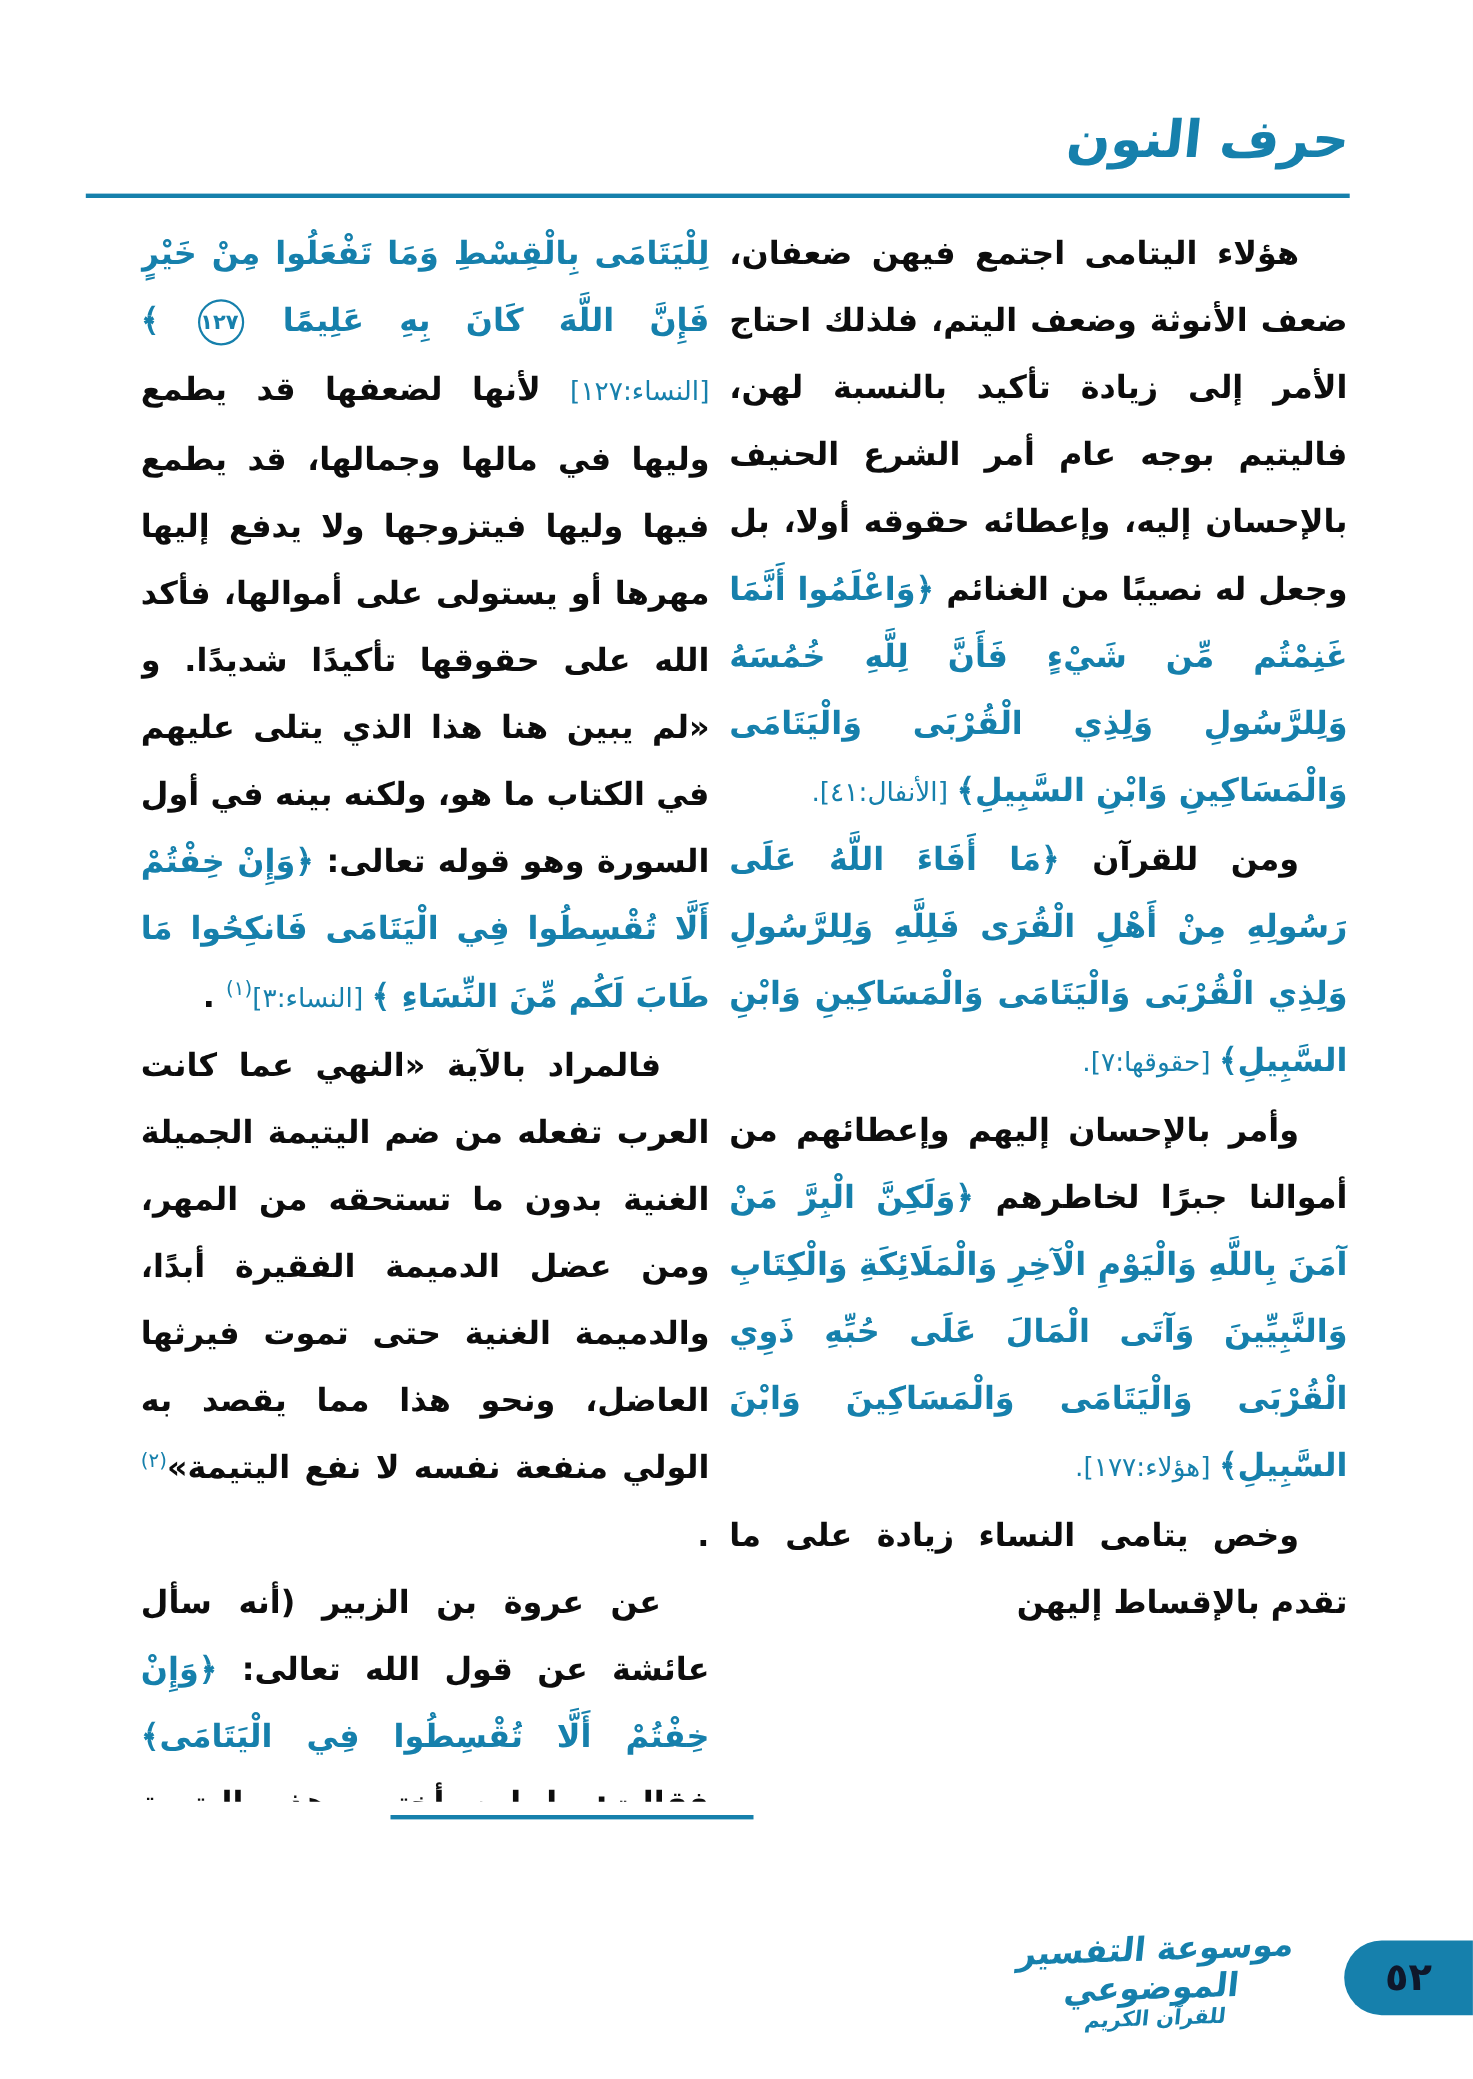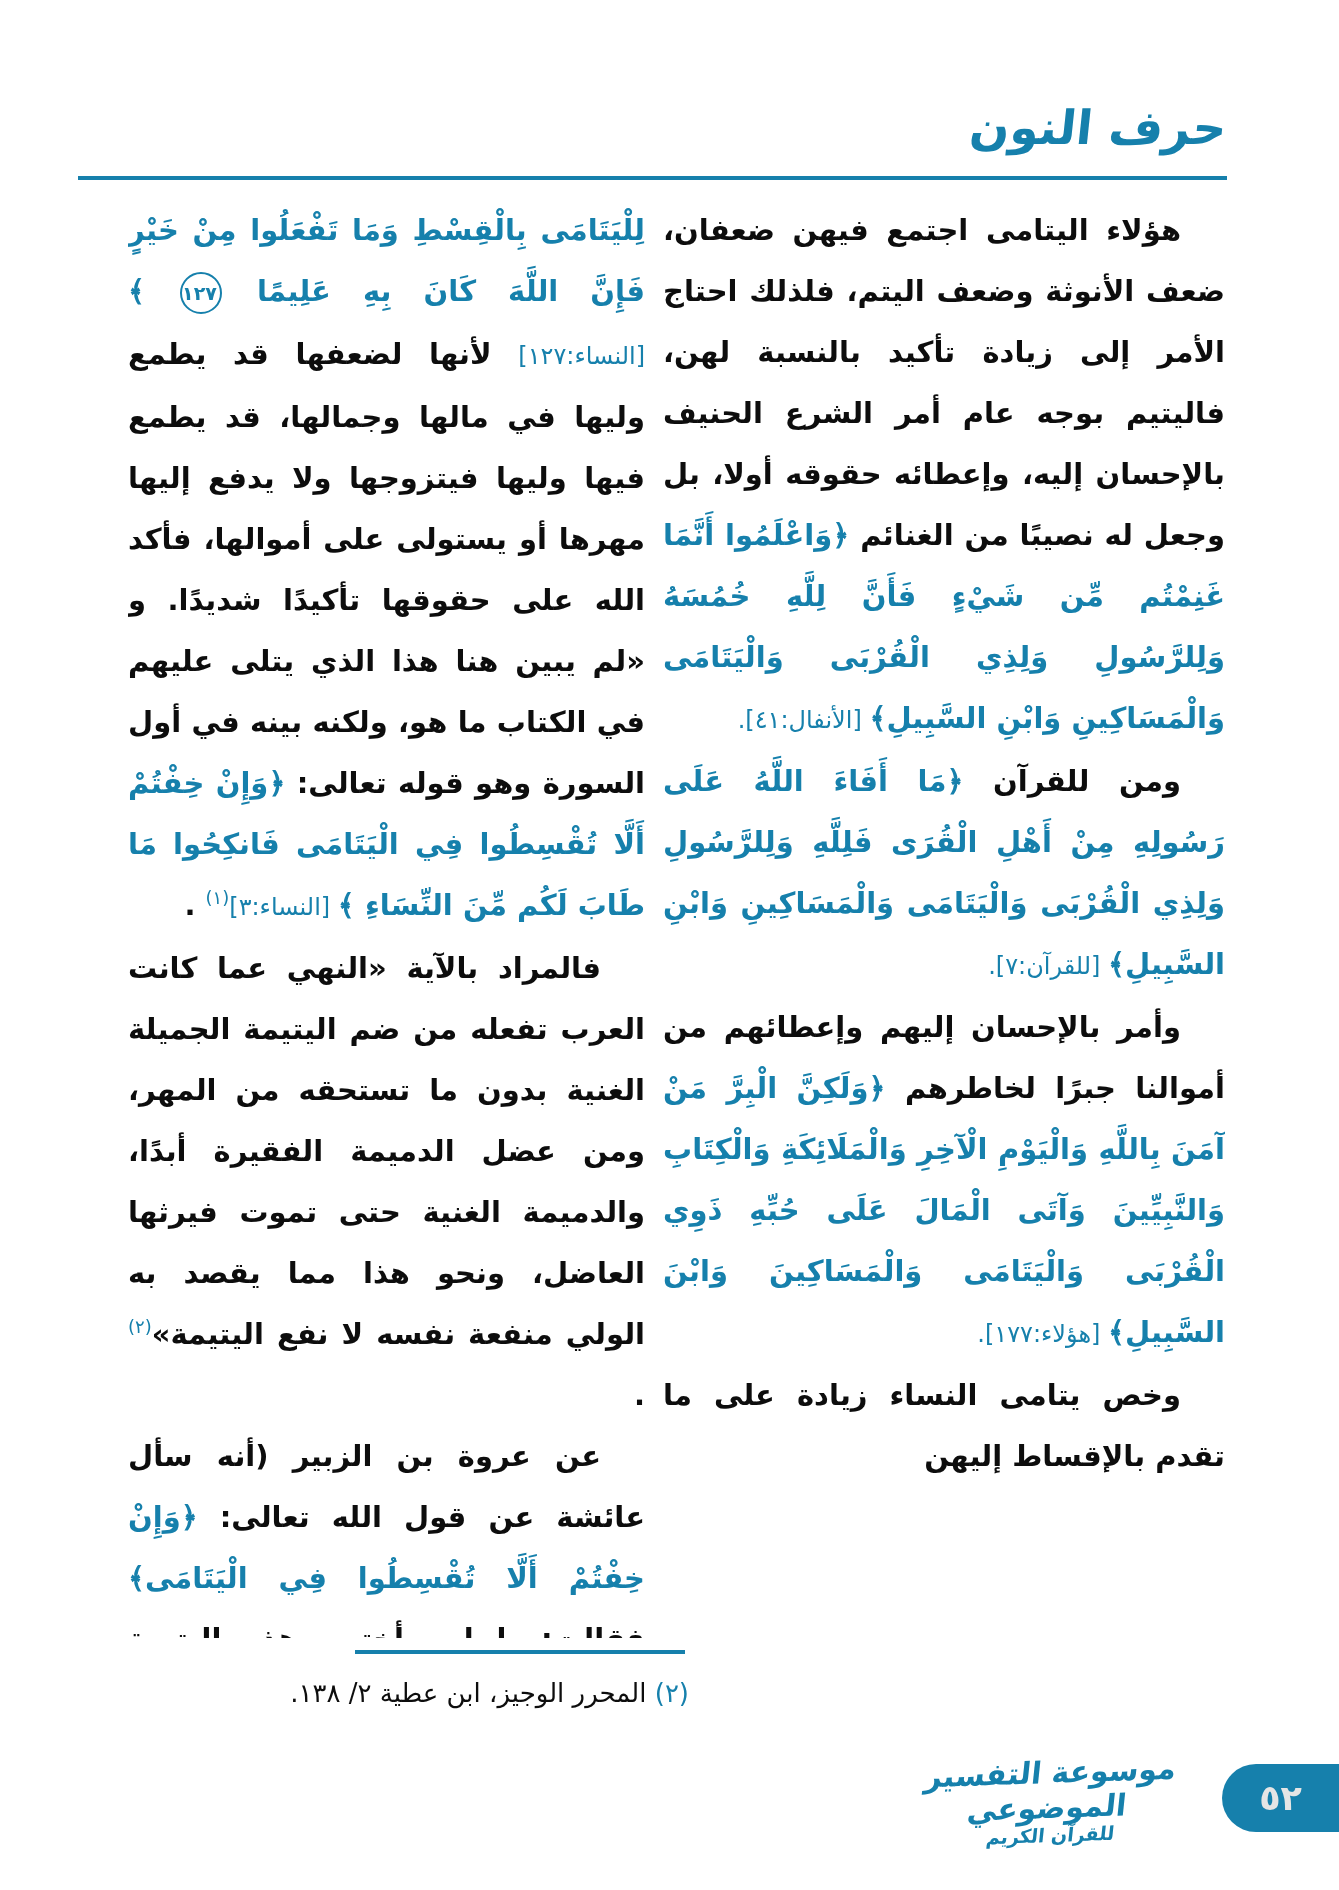--- a/index.html
+++ b/index.html
@@ -63,51 +63,47 @@
   }
   .logo .l1{ display:block; font-size:30px; transform:skewX(-8deg); }
   .logo .l2{ display:block; font-size:19px; transform:skewX(-8deg); }
   .page-pill{
     position:absolute; top:1764px; left:0; right:auto; width:117px; height:68px;
     background:var(--teal); border-radius:0 35px 35px 0;
     display:flex; align-items:center; justify-content:center;
   }
   
   .page-pill{ left:auto; right:0; border-radius:35px 0 0 35px; }
-  .page-pill span{ color:#e5e5e5; font-size:35px; font-weight:bold; }
+  .page-pill span{ color:#0f172a; font-size:35px; font-weight:bold; }
 </style>
 </head>
 <body>
 
 <div class="page">
 
   <div class="header-title">حرف النون</div>
 
   <div class="header-rule"></div>
 
   <div class="col col-right">
       <p class="indent"><span class="run-b">هؤلاء اليتامى اجتمع فيهن ضعفان، ضعف الأنوثة وضعف اليتم، فلذلك احتاج الأمر إلى زيادة تأكيد بالنسبة لهن، فاليتيم بوجه عام أمر الشرع الحنيف بالإحسان إليه، وإعطائه حقوقه أولا، بل وجعل له نصيبًا من الغنائم </span><span class="run-q">﴿وَاعْلَمُوا أَنَّمَا غَنِمْتُم مِّن شَيْءٍ فَأَنَّ لِلَّهِ خُمُسَهُ وَلِلرَّسُولِ وَلِذِي الْقُرْبَى وَالْيَتَامَى وَالْمَسَاكِينِ وَابْنِ السَّبِيلِ﴾</span><span class="run-r"> [الأنفال:٤١].</span></p>
-      <p class="indent"><span class="run-b">ومن للقرآن </span><span class="run-q">﴿مَا أَفَاءَ اللَّهُ عَلَى رَسُولِهِ مِنْ أَهْلِ الْقُرَى فَلِلَّهِ وَلِلرَّسُولِ وَلِذِي الْقُرْبَى وَالْيَتَامَى وَالْمَسَاكِينِ وَابْنِ السَّبِيلِ﴾</span><span class="run-r"> [للقرآن:٧].</span></p>
+      <p class="indent"><span class="run-b">ومن للقرآن </span><span class="run-q">﴿مَا أَفَاءَ اللَّهُ عَلَى رَسُولِهِ مِنْ أَهْلِ الْقُرَى فَلِلَّهِ وَلِلرَّسُولِ وَلِذِي الْقُرْبَى وَالْيَتَامَى وَالْمَسَاكِينِ وَابْنِ السَّبِيلِ﴾</span><span class="run-r"> [حقوقها:٧].</span></p>
       <p class="indent"><span class="run-b">وأمر بالإحسان إليهم وإعطائهم من أموالنا جبرًا لخاطرهم </span><span class="run-q">﴿وَلَكِنَّ الْبِرَّ مَنْ آمَنَ بِاللَّهِ وَالْيَوْمِ الْآخِرِ وَالْمَلَائِكَةِ وَالْكِتَابِ وَالنَّبِيِّينَ وَآتَى الْمَالَ عَلَى حُبِّهِ ذَوِي الْقُرْبَى وَالْيَتَامَى وَالْمَسَاكِينَ وَابْنَ السَّبِيلِ﴾</span><span class="run-r"> [هؤلاء:١٧٧].</span></p>
       <p class="indent"><span class="run-b">وخص يتامى النساء زيادة على ما تقدم بالإقساط إليهن </span></p>
     </div>
 
   <div class="col col-left">
       <p class="flush"><span class="run-q">لِلْيَتَامَى بِالْقِسْطِ وَمَا تَفْعَلُوا مِنْ خَيْرٍ فَإِنَّ اللَّهَ كَانَ بِهِ عَلِيمًا </span><span class="run-aya">١٢٧</span><span class="run-q"> ﴾</span><span class="run-r"> [النساء:١٢٧]</span><span class="run-b"> لأنها لضعفها قد يطمع وليها في مالها وجمالها، قد يطمع فيها وليها فيتزوجها ولا يدفع إليها مهرها أو يستولى على أموالها، فأكد الله على حقوقها تأكيدًا شديدًا. و «لم يبين هنا هذا الذي يتلى عليهم في الكتاب ما هو، ولكنه بينه في أول السورة وهو قوله تعالى: </span><span class="run-q">﴿وَإِنْ خِفْتُمْ أَلَّا تُقْسِطُوا فِي الْيَتَامَى فَانكِحُوا مَا طَابَ لَكُم مِّنَ النِّسَاءِ ﴾</span><span class="run-r"> [النساء:٣]</span><span class="run-fn">(١)</span><span class="run-b"> .</span></p>
       <p class="indent"><span class="run-b">فالمراد بالآية «النهي عما كانت العرب تفعله من ضم اليتيمة الجميلة الغنية بدون ما تستحقه من المهر، ومن عضل الدميمة الفقيرة أبدًا، والدميمة الغنية حتى تموت فيرثها العاضل، ونحو هذا مما يقصد به الولي منفعة نفسه لا نفع اليتيمة»</span><span class="run-fn">(٢)</span><span class="run-b"> .</span></p>
       <p class="indent"><span class="run-b">عن عروة بن الزبير (أنه سأل عائشة عن قول الله تعالى: </span><span class="run-q">﴿وَإِنْ خِفْتُمْ أَلَّا تُقْسِطُوا فِي الْيَتَامَى﴾</span><span class="run-b"> فقالت: يا ابن أختي، هذه اليتيمة تكون في حجر وليها تشركه في ماله، ويعجبه مالها وجمالها، فيريد وليها أن يتزوجها بغير أن يقسط في صداقها فيعطيها مثل ما يعطيها غيره، فنهوا عن أن ينكحوهن إلا أن يقسطوا لهن ويبلغوا لهن أعلى سنتهن في الصداق، فأمروا أن ينكحوا ما طاب لهم من النساء</span></p>
     </div>
 
   <div class="footnote-rule"></div>
 
   <div class="footnotes">
-    <div>
-      <span class="fn-num">(٢)</span>
-      <span>المحرر الوجيز، ابن عطية ٢/ ١٣٨.</span>
-    </div>
   </div>
 
   <div class="logo">
     <span class="l1">موسوعة التفسير الموضوعي</span>
     <span class="l2">للقرآن الكريم</span>
   </div>
 
   <div class="page-pill">
     <span>٥٢</span>
   </div>

